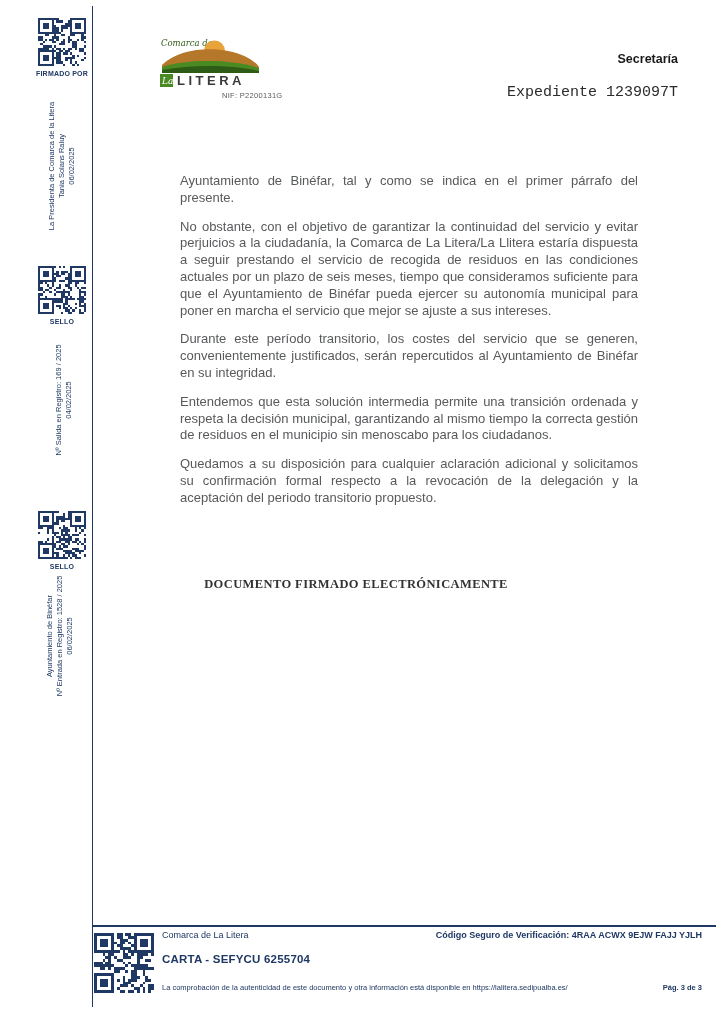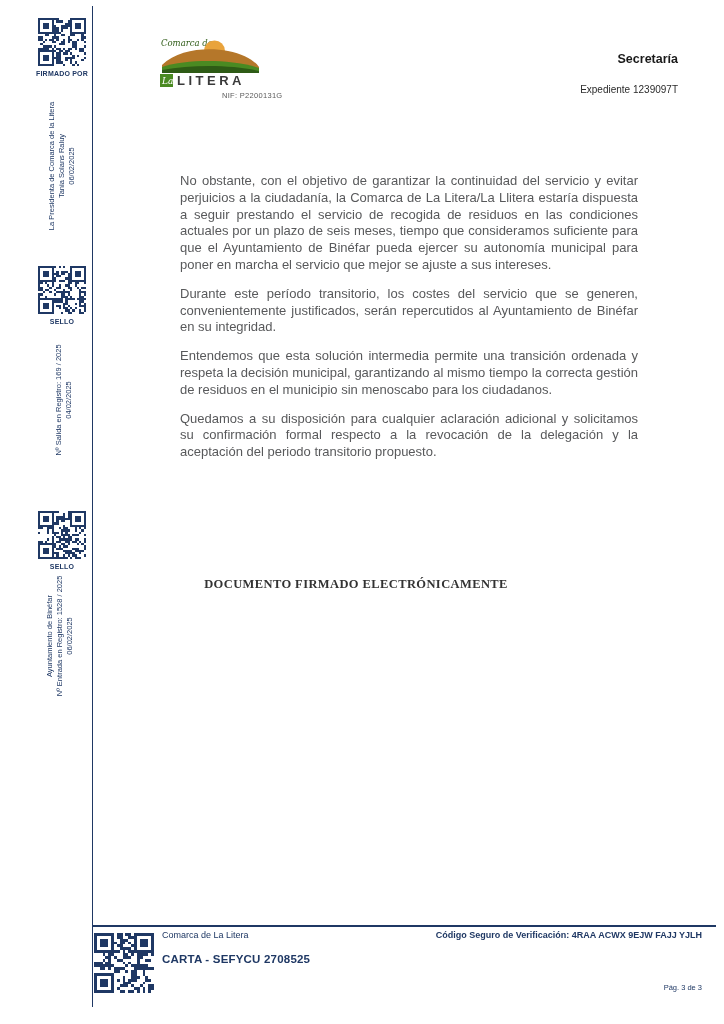--- a/index.html
+++ b/index.html
@@ -16,37 +16,37 @@
   .qr{width:48px;height:48px;}
   .qr svg{display:block;width:100%;height:100%;}
   .sig-label{font-size:7px;font-weight:bold;color:var(--navy);letter-spacing:.2px;white-space:nowrap;}
   .rot-wrap{position:absolute;display:flex;align-items:center;justify-content:center;}
   .rot{transform:rotate(-90deg);text-align:center;color:var(--navy);font-size:7.5px;line-height:10px;white-space:nowrap;}
 
   
   .logo{position:absolute;left:158px;top:36px;}
   .nif{position:absolute;left:178px;top:91px;font-size:7.5px;color:#5a5a5a;letter-spacing:.3px;padding-left:44px;}
   .dept{position:absolute;right:46px;top:52px;font-weight:bold;font-size:12.5px;color:#1a1a1a;text-align:right;}
-  .exped{position:absolute;right:46px;top:84px;font-size:10px;color:#2b2b2b;}
+  .exped{position:absolute;right:46px;top:84px;font-size:15px;color:#2b2b2b;font-family:Liberation Mono, monospace;}
 
   
   .body-text{position:absolute;left:180px;top:173px;width:458px;color:var(--body_text);
              font-size:13px;line-height:16.8px;text-align:justify;}
   .body-text p{margin:0 0 12px 0;}
   .sig-note{position:absolute;left:356px;top:577px;transform:translateX(-50%);
             font-weight:bold;font-size:12.5px;letter-spacing:.4px;color:#333;white-space:nowrap;font-family:Liberation Serif, serif;}
 
   
   .f-qr{position:absolute;left:94px;top:933px;width:60px;height:60px;}
   .f-qr svg{display:block;width:100%;height:100%;}
   .f-org{position:absolute;left:162px;top:930px;font-size:9px;color:var(--navy);}
   .f-csv{position:absolute;right:22px;top:930px;font-size:9px;font-weight:bold;color:var(--navy);}
   .f-docid{position:absolute;left:162px;top:953px;font-size:11.5px;font-weight:bold;color:var(--navy);letter-spacing:.2px;}
   .f-note{position:absolute;left:162px;top:983px;font-size:7.5px;color:var(--navy);}
-  .f-page{position:absolute;right:22px;top:983px;font-size:7.5px;color:var(--navy);}
+  .f-page{position:absolute;right:22px;top:983px;font-size:7.5px;color:var(--navy);font-weight:bold;}
 </style>
 </head>
 <body>
 
 <div class="page">
 
   <div class="vrule"></div>
   <div class="hrule"></div>
   <div class="footer-vrule"></div>
 
@@ -793,20 +793,21 @@
     <rect x="2" y="38" width="13" height="13" fill="#4a8a22"></rect>
     <text x="4" y="48" font-size="9" font-style="italic" font-family="DejaVu Serif, serif" fill="#ffffff">La</text>
     <text x="19" y="49" font-size="13" letter-spacing="3.5" font-weight="600" fill="#3a3a3a">LITERA</text>
   </svg>
   <div class="nif">NIF: P2200131G</div>
 
   <div class="dept">Secretaría</div>
   <div class="exped">Expediente 1239097T</div>
 
   <div class="body-text">
+    <p>Ayuntamiento de Binéfar, tal y como se indica en el primer párrafo del presente.</p>
     <p>No obstante, con el objetivo de garantizar la continuidad del servicio y evitar perjuicios a la ciudadanía, la Comarca de La Litera/La Llitera estaría dispuesta a seguir prestando el servicio de recogida de residuos en las condiciones actuales por un plazo de seis meses, tiempo que consideramos suficiente para que el Ayuntamiento de Binéfar pueda ejercer su autonomía municipal para poner en marcha el servicio que mejor se ajuste a sus intereses.</p>
     <p>Durante este período transitorio, los costes del servicio que se generen, convenientemente justificados, serán repercutidos al Ayuntamiento de Binéfar en su integridad.</p>
     <p>Entendemos que esta solución intermedia permite una transición ordenada y respeta la decisión municipal, garantizando al mismo tiempo la correcta gestión de residuos en el municipio sin menoscabo para los ciudadanos.</p>
     <p>Quedamos a su disposición para cualquier aclaración adicional y solicitamos su confirmación formal respecto a la revocación de la delegación y la aceptación del periodo transitorio propuesto.</p>
   </div>
   <div class="sig-note">DOCUMENTO FIRMADO ELECTRÓNICAMENTE</div>
 
   <div class="f-qr qr">
       <svg viewBox="0 0 21 21" shape-rendering="crispEdges" fill="#1f3864">
         <rect x="0" y="0" width="1" height="1"></rect>
@@ -1039,16 +1040,17 @@
         <rect x="10" y="20" width="1" height="1"></rect>
         <rect x="12" y="20" width="1" height="1"></rect>
         <rect x="13" y="20" width="1" height="1"></rect>
         <rect x="15" y="20" width="1" height="1"></rect>
         <rect x="17" y="20" width="1" height="1"></rect>
         <rect x="19" y="20" width="1" height="1"></rect>
       </svg>
     </div>
   <div class="f-org">Comarca de La Litera</div>
   <div class="f-csv">Código Seguro de Verificación: 4RAA ACWX 9EJW FAJJ YJLH</div>
-  <div class="f-docid">CARTA - SEFYCU 2708525</div>
+  <div class="f-docid">CARTA - SEFYCU 6255704</div>
+  <div class="f-note">La comprobación de la autenticidad de este documento y otra información está disponible en https://lalitera.sedipualba.es/</div>
   <div class="f-page">Pág. 3 de 3</div>
 
 </div>
 
 </body></html>

